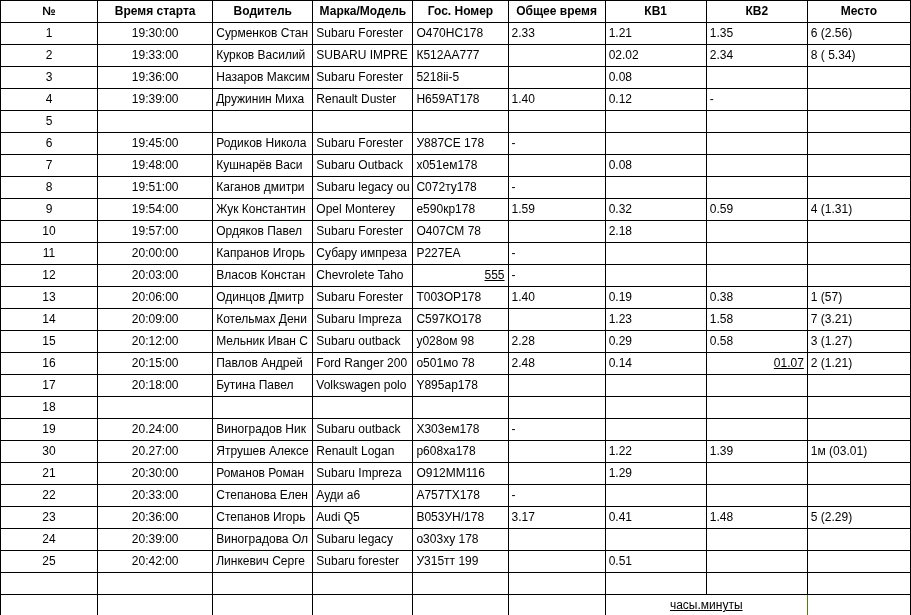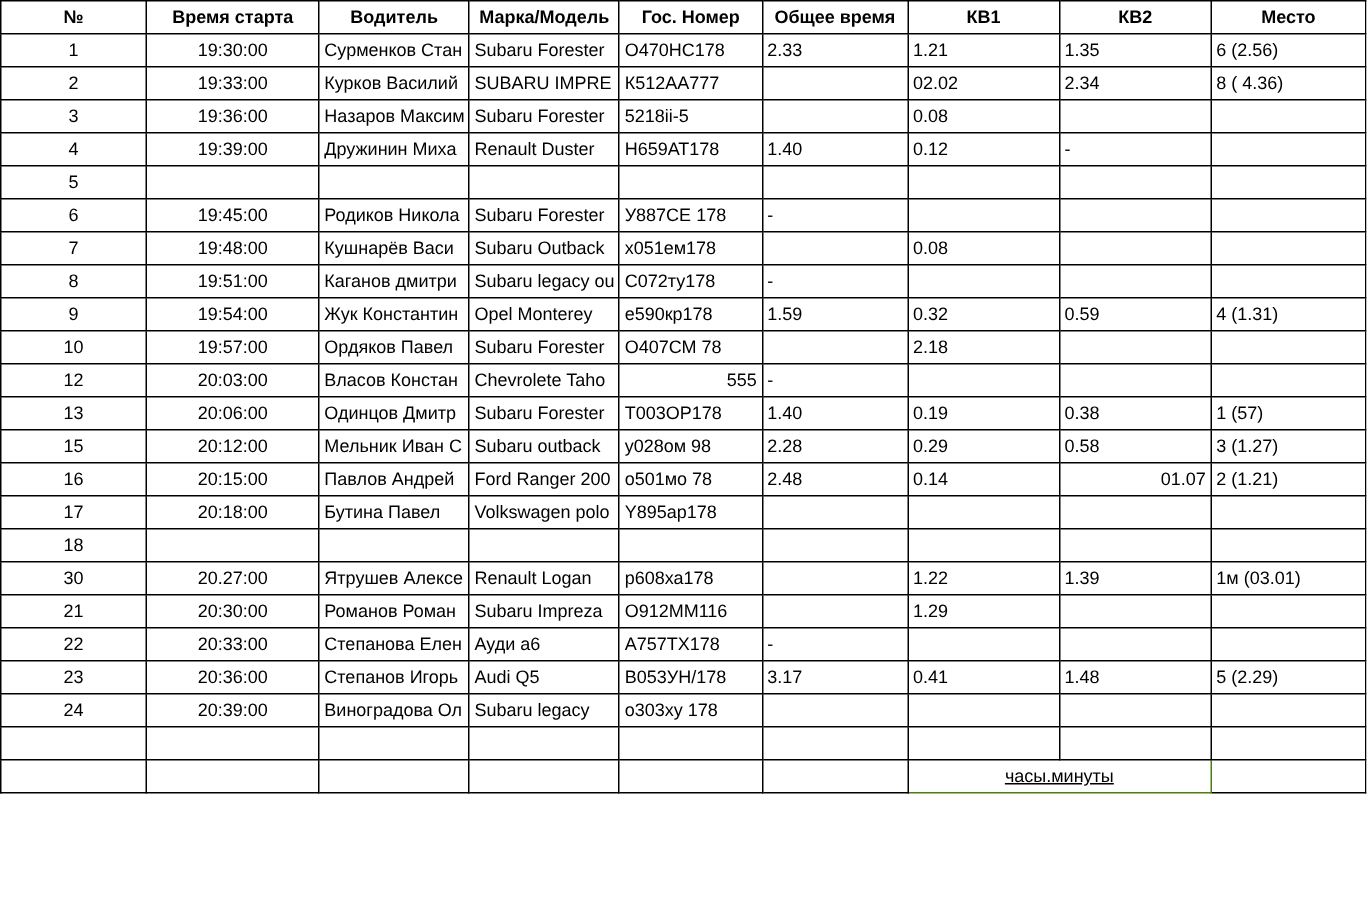--- a/index.html
+++ b/index.html
@@ -42,21 +42,21 @@
   col.c-driver { width: 100px; }
   col.c-car    { width: 100px; }
   col.c-plate  { width: 95px; }
   col.c-total  { width: 97px; }
   col.c-kv1    { width: 101px; }
   col.c-kv2    { width: 101px; }
   col.c-place  { width: 103px; }
 
   .ta-center { text-align: center; }
   .ta-left   { text-align: left; }
-  .ta-right  { text-align: right; }
+  .ta-right  { text-align: right; text-decoration: underline; }
 
   
   tr.footer td.blank-cell { border: 1px solid #000000; }
   tr.footer td.note-cell {
     border: 1px solid #4d7c0f;
     text-align: center;
     text-decoration: underline;
   }
 </style>
 </head>
@@ -101,21 +101,21 @@
       </tr>
       <tr>
         <td class="ta-center">2</td>
         <td class="ta-center">19:33:00</td>
         <td class="ta-left">Курков Василий</td>
         <td class="ta-left">SUBARU IMPRE</td>
         <td class="ta-left">К512АА777</td>
         <td class="ta-left"></td>
         <td class="ta-left">02.02</td>
         <td class="ta-left">2.34</td>
-        <td class="ta-left">8 ( 4.36)</td>
+        <td class="ta-left">8 ( 5.34)</td>
       </tr>
       <tr>
         <td class="ta-center">3</td>
         <td class="ta-center">19:36:00</td>
         <td class="ta-left">Назаров Максим</td>
         <td class="ta-left">Subaru Forester</td>
         <td class="ta-left">5218ii-5</td>
         <td class="ta-left"></td>
         <td class="ta-left">0.08</td>
         <td class="ta-left"></td>
@@ -192,40 +192,62 @@
         <td class="ta-center">19:57:00</td>
         <td class="ta-left">Ордяков Павел</td>
         <td class="ta-left">Subaru Forester</td>
         <td class="ta-left">О407СМ 78</td>
         <td class="ta-left"></td>
         <td class="ta-left">2.18</td>
         <td class="ta-left"></td>
         <td class="ta-left"></td>
       </tr>
       <tr>
+        <td class="ta-center">11</td>
+        <td class="ta-center">20:00:00</td>
+        <td class="ta-left">Капранов Игорь</td>
+        <td class="ta-left">Субару импреза</td>
+        <td class="ta-left">Р227ЕА</td>
+        <td class="ta-left">-</td>
+        <td class="ta-left"></td>
+        <td class="ta-left"></td>
+        <td class="ta-left"></td>
+      </tr>
+      <tr>
         <td class="ta-center">12</td>
         <td class="ta-center">20:03:00</td>
         <td class="ta-left">Власов Констан</td>
         <td class="ta-left">Chevrolete Taho</td>
         <td class="ta-right">555</td>
         <td class="ta-left">-</td>
         <td class="ta-left"></td>
         <td class="ta-left"></td>
         <td class="ta-left"></td>
       </tr>
       <tr>
         <td class="ta-center">13</td>
         <td class="ta-center">20:06:00</td>
         <td class="ta-left">Одинцов Дмитр</td>
         <td class="ta-left">Subaru Forester</td>
         <td class="ta-left">Т003ОР178</td>
         <td class="ta-left">1.40</td>
         <td class="ta-left">0.19</td>
         <td class="ta-left">0.38</td>
         <td class="ta-left">1 (57)</td>
+      </tr>
+      <tr>
+        <td class="ta-center">14</td>
+        <td class="ta-center">20:09:00</td>
+        <td class="ta-left">Котельмах Дени</td>
+        <td class="ta-left">Subaru Impreza</td>
+        <td class="ta-left">С597КО178</td>
+        <td class="ta-left"></td>
+        <td class="ta-left">1.23</td>
+        <td class="ta-left">1.58</td>
+        <td class="ta-left">7 (3.21)</td>
       </tr>
       <tr>
         <td class="ta-center">15</td>
         <td class="ta-center">20:12:00</td>
         <td class="ta-left">Мельник Иван С</td>
         <td class="ta-left">Subaru outback</td>
         <td class="ta-left">у028ом 98</td>
         <td class="ta-left">2.28</td>
         <td class="ta-left">0.29</td>
         <td class="ta-left">0.58</td>
@@ -258,20 +280,31 @@
         <td class="ta-center"></td>
         <td class="ta-left"></td>
         <td class="ta-left"></td>
         <td class="ta-left"></td>
         <td class="ta-left"></td>
         <td class="ta-left"></td>
         <td class="ta-left"></td>
         <td class="ta-left"></td>
       </tr>
       <tr>
+        <td class="ta-center">19</td>
+        <td class="ta-center">20.24:00</td>
+        <td class="ta-left">Виноградов Ник</td>
+        <td class="ta-left">Subaru outback</td>
+        <td class="ta-left">Х303ем178</td>
+        <td class="ta-left">-</td>
+        <td class="ta-left"></td>
+        <td class="ta-left"></td>
+        <td class="ta-left"></td>
+      </tr>
+      <tr>
         <td class="ta-center">30</td>
         <td class="ta-center">20.27:00</td>
         <td class="ta-left">Ятрушев Алексе</td>
         <td class="ta-left">Renault Logan</td>
         <td class="ta-left">р608ха178</td>
         <td class="ta-left"></td>
         <td class="ta-left">1.22</td>
         <td class="ta-left">1.39</td>
         <td class="ta-left">1м (03.01)</td>
       </tr>
@@ -312,20 +345,31 @@
         <td class="ta-center">24</td>
         <td class="ta-center">20:39:00</td>
         <td class="ta-left">Виноградова Ол</td>
         <td class="ta-left">Subaru legacy</td>
         <td class="ta-left">о303ху 178</td>
         <td class="ta-left"></td>
         <td class="ta-left"></td>
         <td class="ta-left"></td>
         <td class="ta-left"></td>
       </tr>
+      <tr>
+        <td class="ta-center">25</td>
+        <td class="ta-center">20:42:00</td>
+        <td class="ta-left">Линкевич Серге</td>
+        <td class="ta-left">Subaru forester</td>
+        <td class="ta-left">У315тт 199</td>
+        <td class="ta-left"></td>
+        <td class="ta-left">0.51</td>
+        <td class="ta-left"></td>
+        <td class="ta-left"></td>
+      </tr>
     </tbody>
   <tfoot id="foot-body">
       <tr class="footer">
         <td class="blank-cell"></td>
         <td class="blank-cell"></td>
         <td class="blank-cell"></td>
         <td class="blank-cell"></td>
         <td class="blank-cell"></td>
         <td class="blank-cell"></td>
         <td class="blank-cell"></td>

